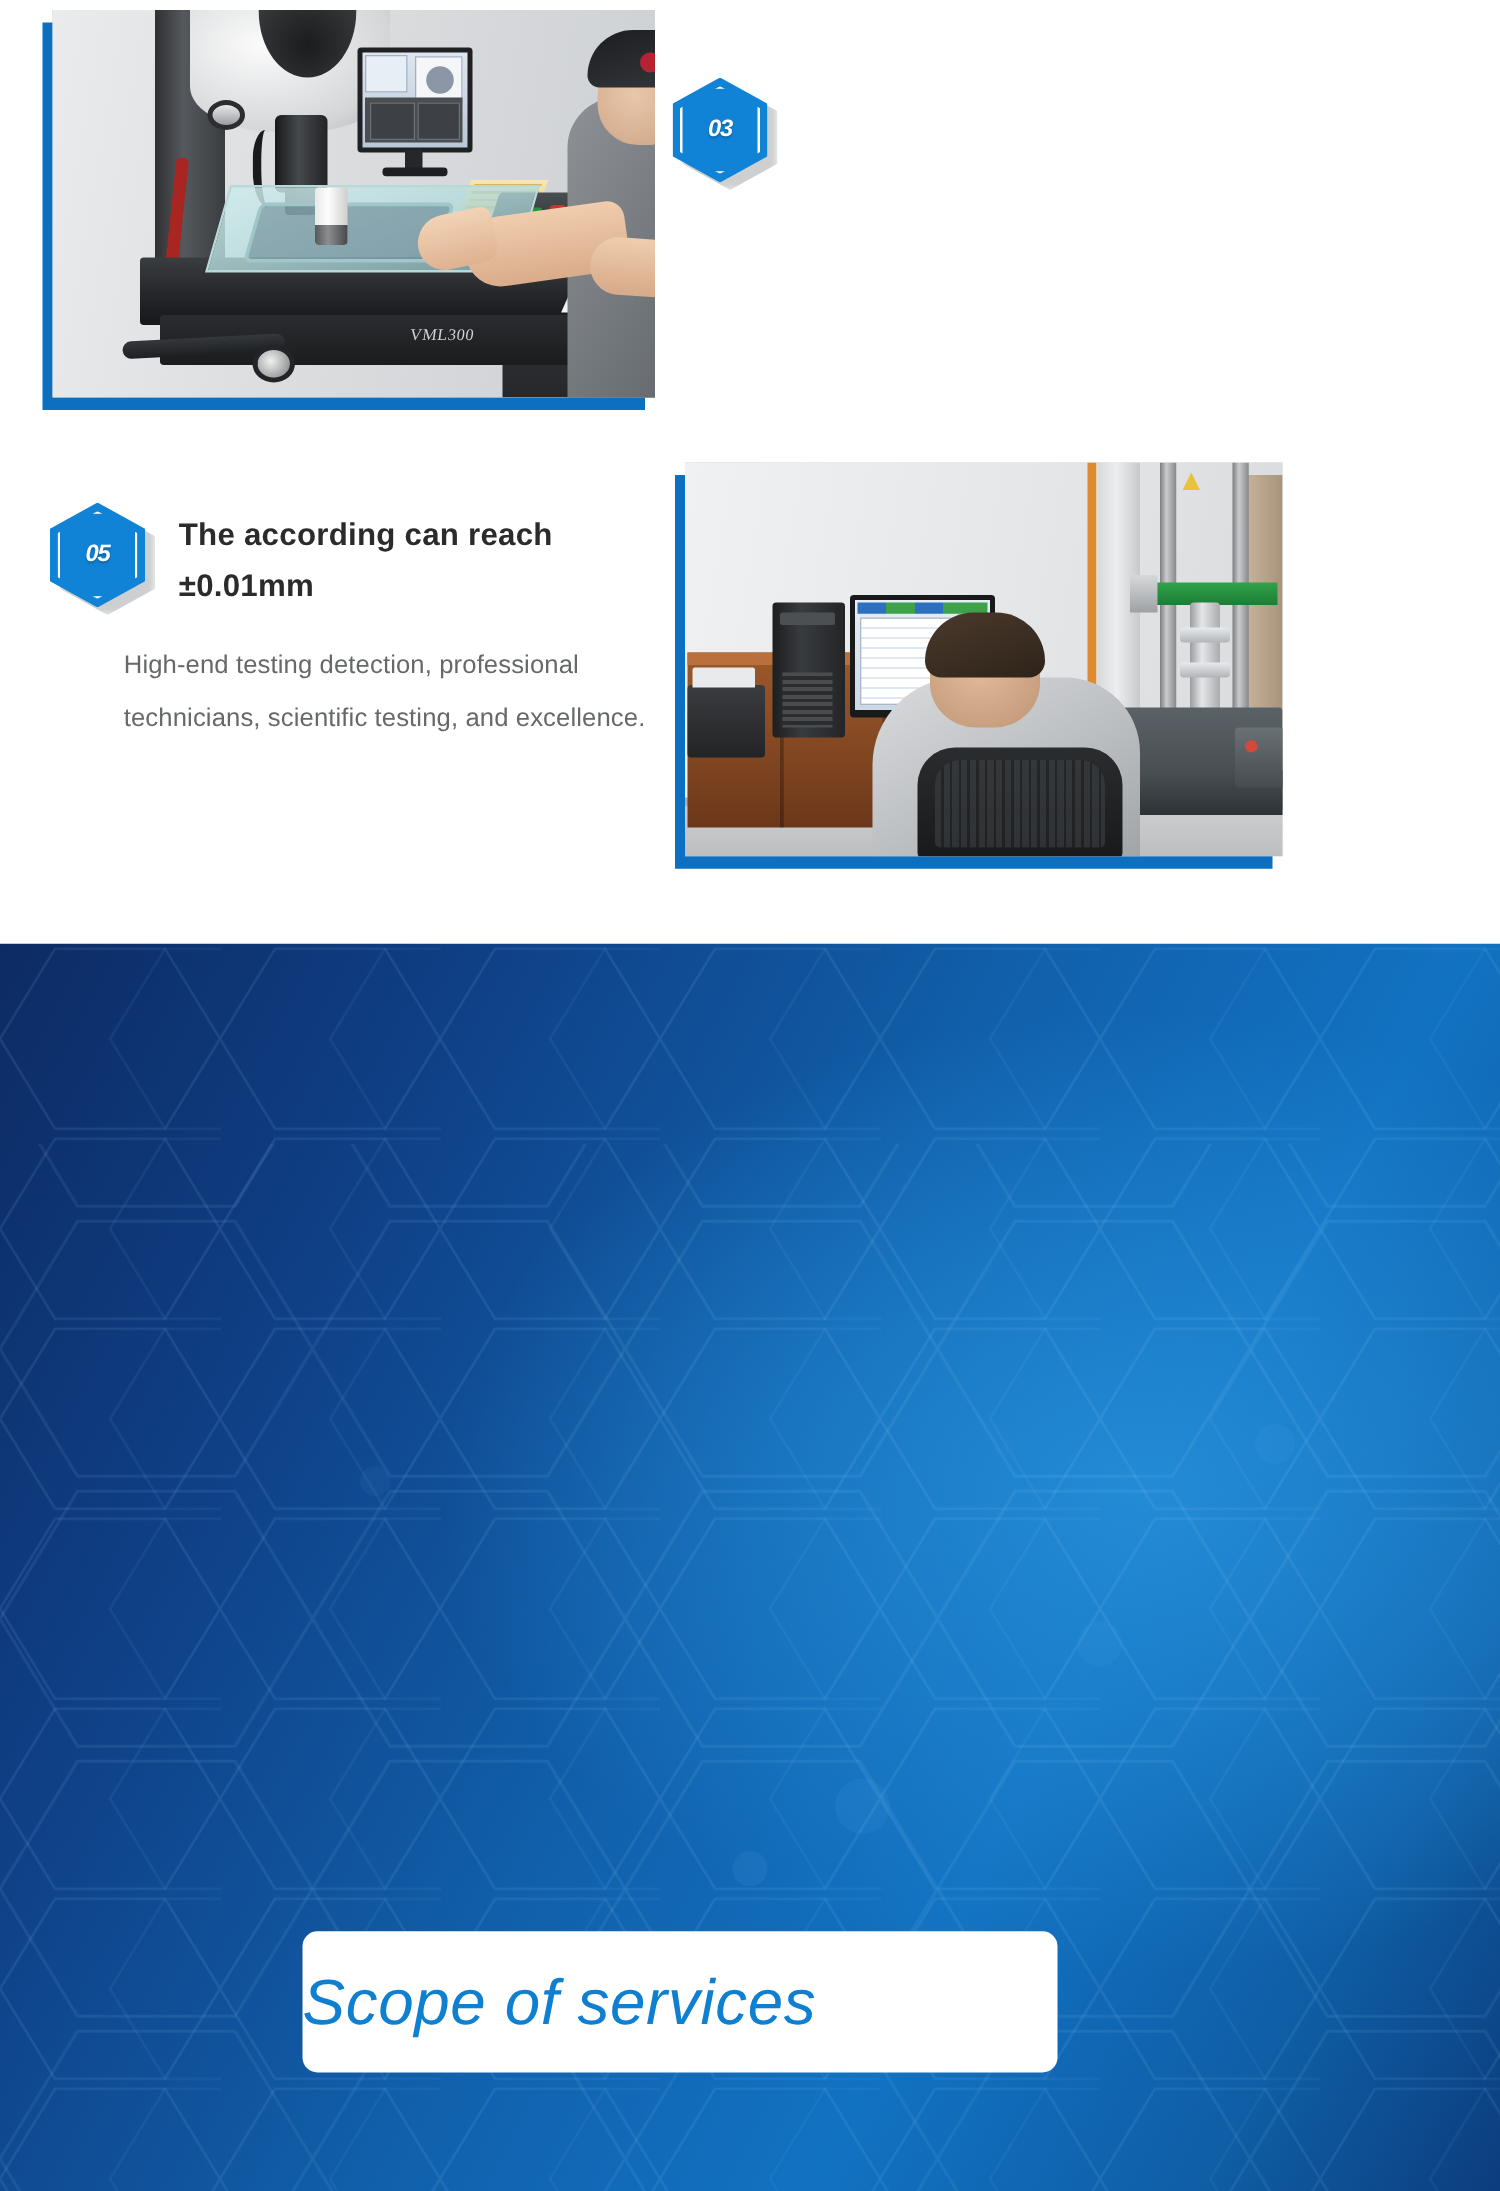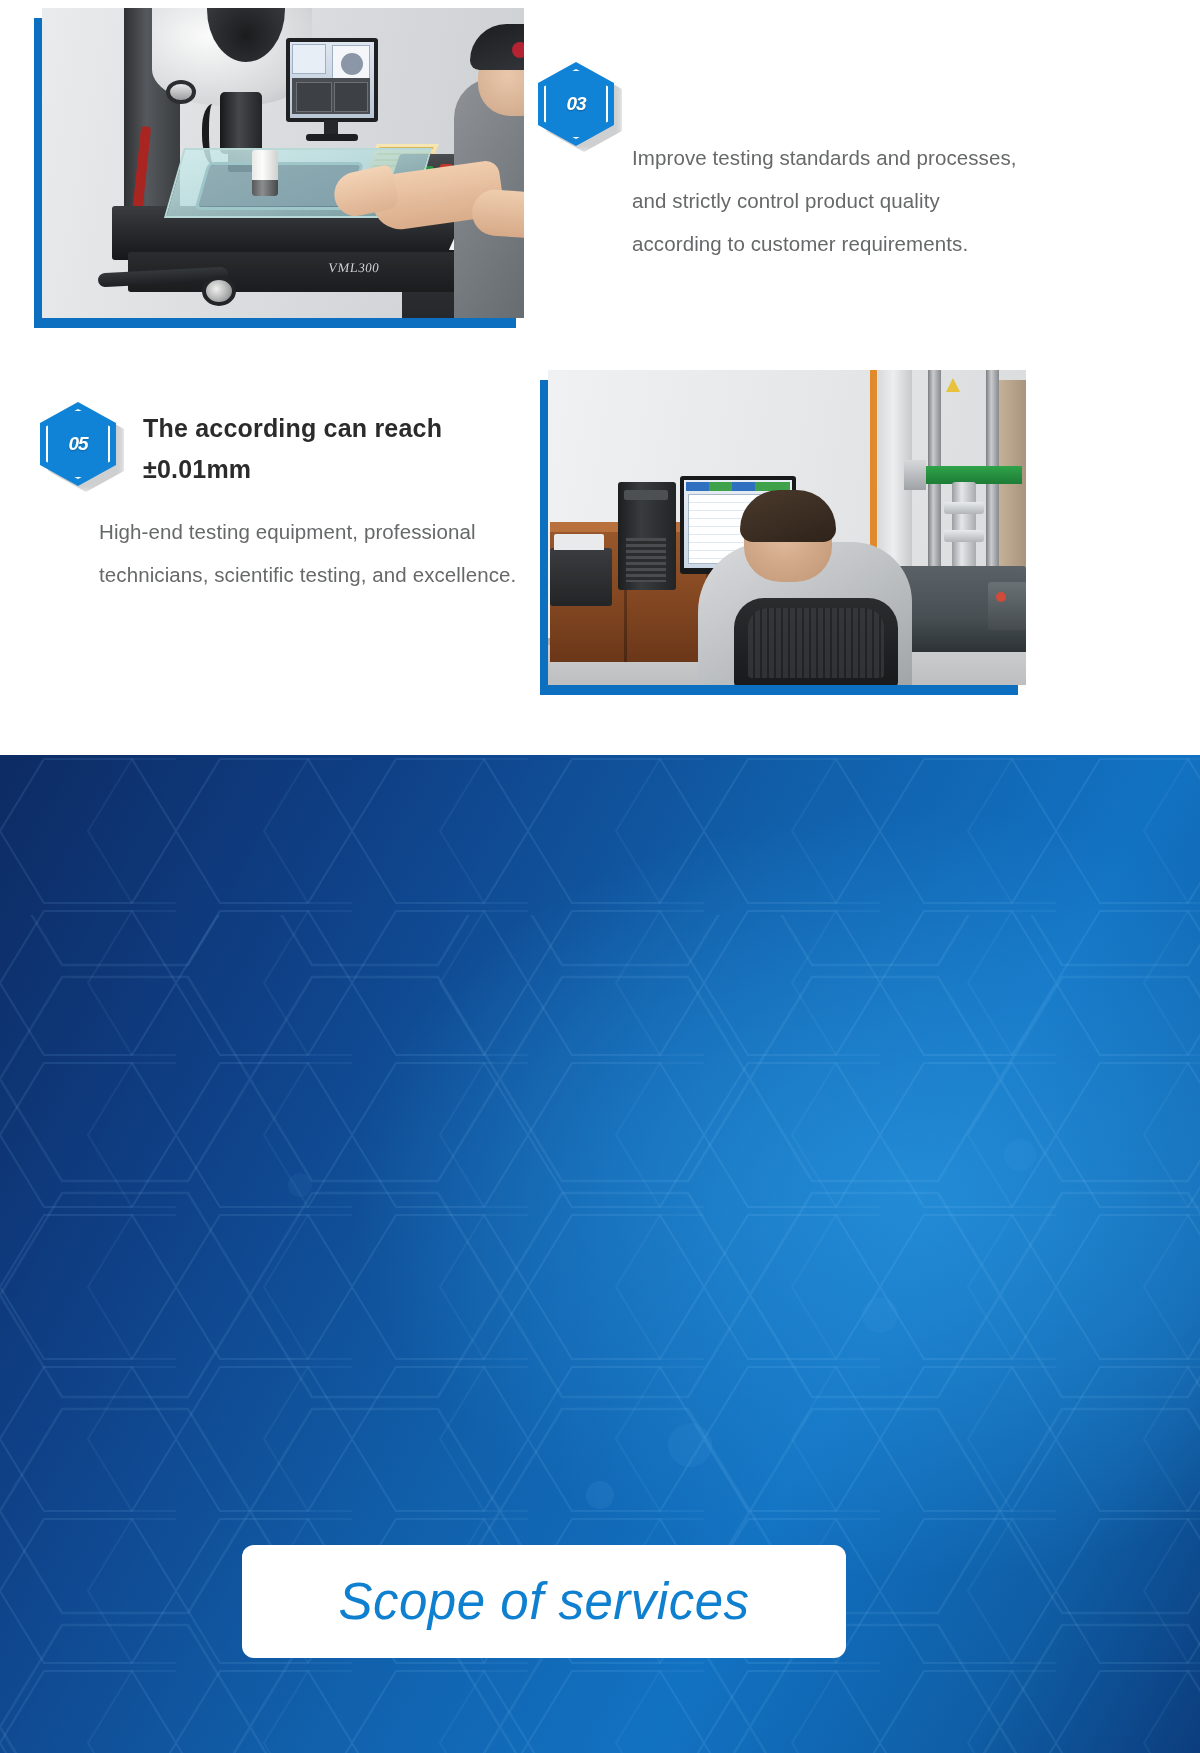--- a/index.html
+++ b/index.html
@@ -261,21 +261,21 @@
     background:
       radial-gradient(ellipse 900px 620px at 76% 44%, rgba(36,140,214,.95) 0%, rgba(22,105,184,0) 62%),
       linear-gradient(118deg,#0d2b63 0%,#0f3f85 22%,#1160ab 48%,#1272c2 68%,#0f5ea6 86%,#0c3d7d 100%);
     overflow:hidden;
   }
   .hex-pattern { position:absolute; inset:0; opacity:.55; }
 
   .services-title-card {
     position:absolute; left:242px; top:790px; width:604px; height:113px;
     background:#ffffff; border-radius:12px; z-index:5;
-    display:flex; align-items:center; justify-content:center;
+    display:flex; align-items:center; justify-content:flex-start;
   }
   .services-title-text {
     color:#0f80cf; font-size:51px; font-style:italic; font-weight:normal;
     letter-spacing:.5px;
   }
 </style>
 </head>
 <body>
 
 <div class="top-section">
@@ -327,30 +327,29 @@
       </div>
     </div>
   </div>
 
   <div class="hex-badge" id="badge-03">
     <div class="hex-shadow"></div>
     <div class="hex-outer"></div>
     <div class="hex-ring"></div>
     <div class="hex-num">03</div>
   </div>
-  <div class="feat-body" id="body-03">Improve testing standards and processes, and strictly control product quality according to customer requirements.</div>
 
   <div class="hex-badge" id="badge-04">
     <div class="hex-shadow"></div>
     <div class="hex-outer"></div>
     <div class="hex-ring"></div>
     <div class="hex-num">05</div>
   </div>
   <div class="feat-title" id="title-04">The according can reach ±0.01mm</div>
-  <div class="feat-body" id="body-04">High-end testing equipment, professional technicians, scientific testing, and excellence.</div>
+  <div class="feat-body" id="body-04">High-end testing detection, professional technicians, scientific testing, and excellence.</div>
 
   <div class="photo-frame" id="photo-utm">
     <div class="blue-offset"></div>
     <div class="photo">
       <div class="utm-scene">
         <div class="utm-wall"></div>
         <div class="utm-floor"></div>
         <div class="utm-skirt"></div>
         <div class="utm-door"></div>
         <div class="utm-frame-left"></div>

